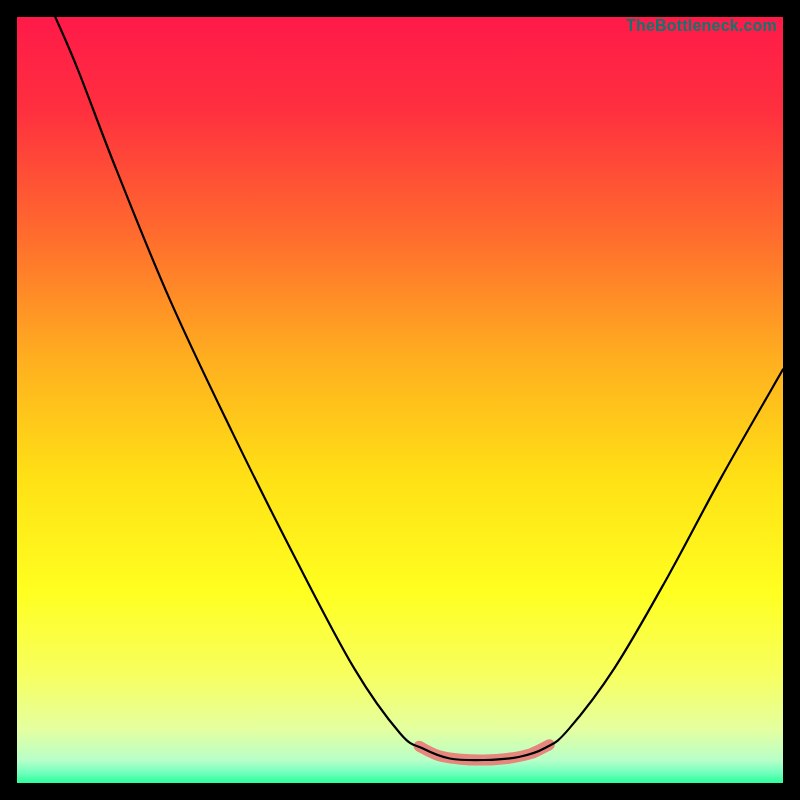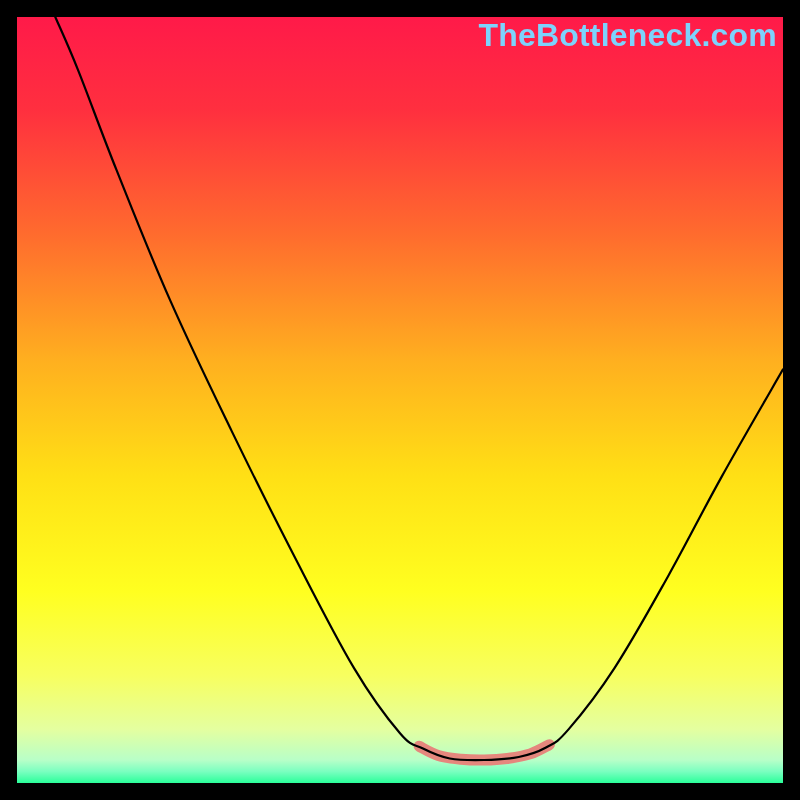--- a/index.html
+++ b/index.html
@@ -31,23 +31,23 @@
     left: 0;
     top: 0;
     width: 100%;
     height: 100%;
   }
   .watermark {
     position: absolute;
     top: 0px;
     right: 6px;
     font-family: Arial, Helvetica, sans-serif;
-    font-size: 32px;
+    font-size: 16px;
     font-weight: bold;
-    color: #7dd3fc;
+    color: #0f766e;
     letter-spacing: 0.2px;
   }
   svg.curves {
     position: absolute;
     left: 0;
     top: 0;
     width: 100%;
     height: 100%;
   }
 </style>

